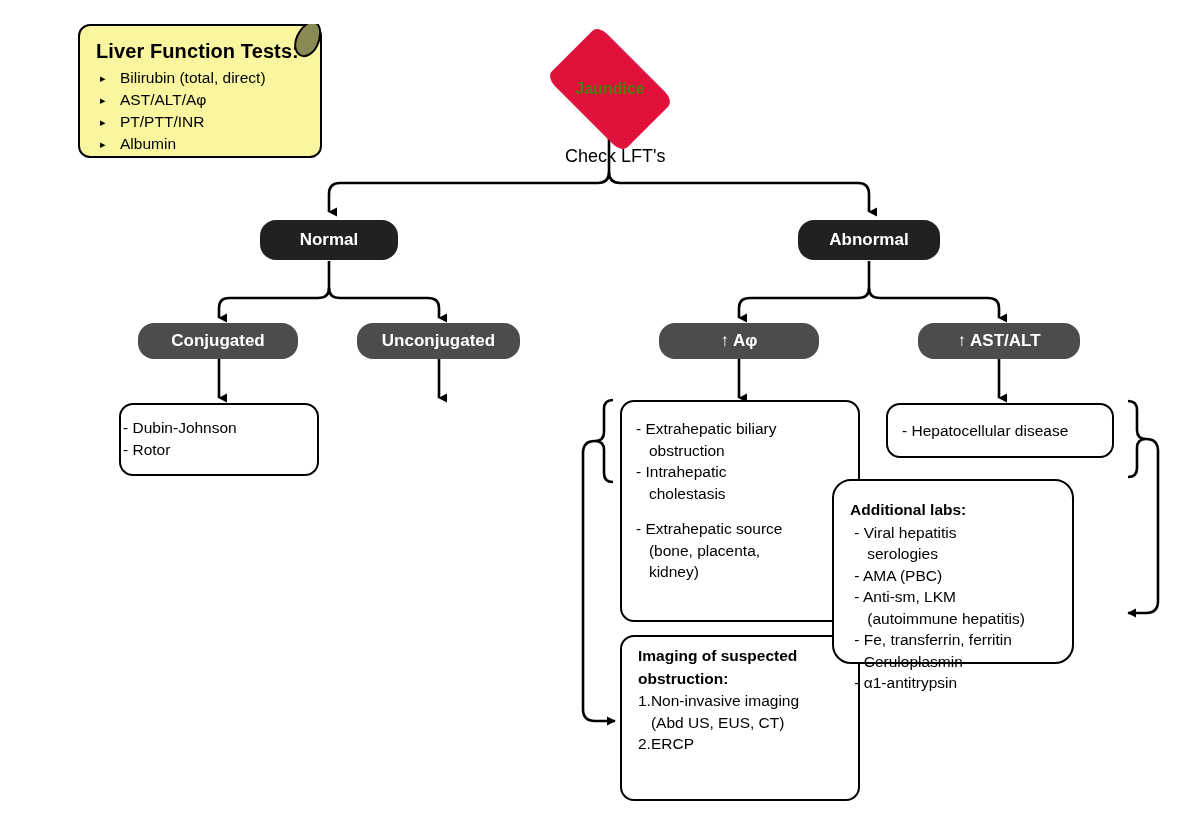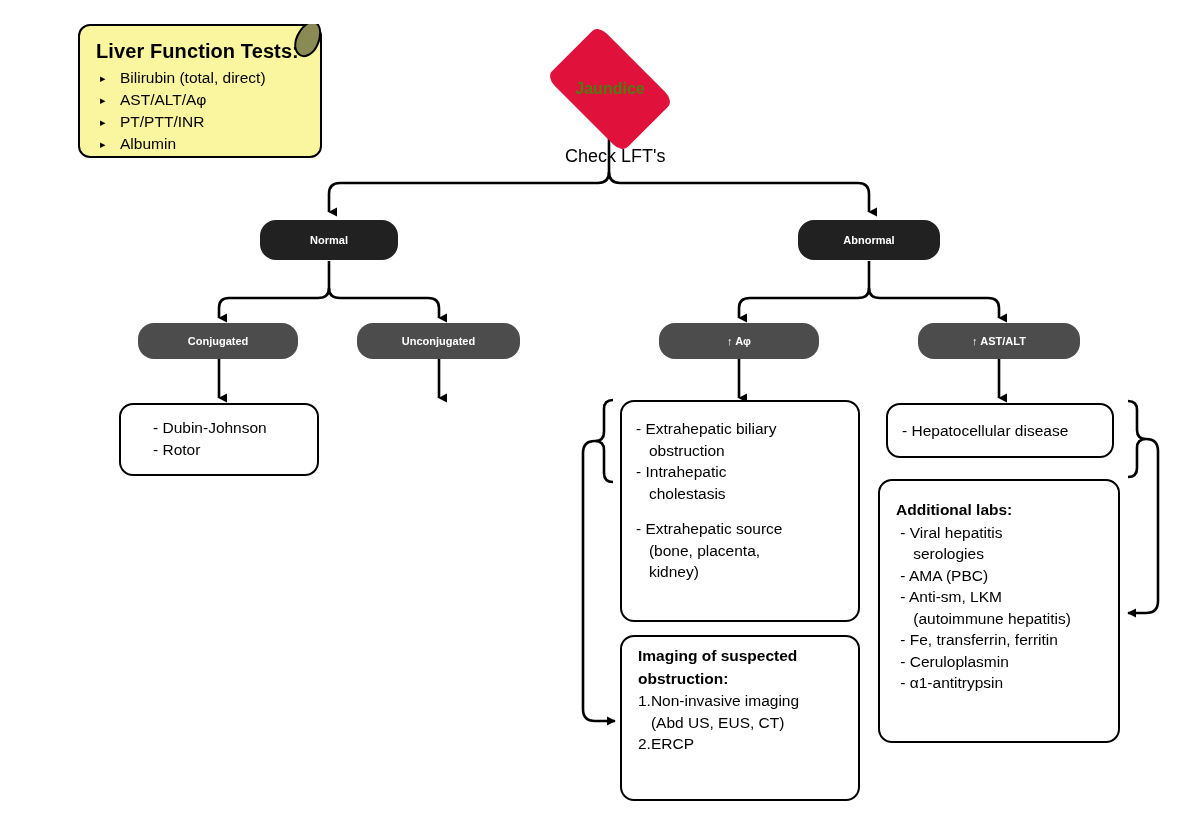--- a/index.html
+++ b/index.html
@@ -47,32 +47,32 @@
   }
   .diamond .txt{
     position:absolute;inset:0;display:flex;align-items:center;justify-content:center;
     color:#4d7c0f;font-weight:bold;font-size:16px;
   }
 
   
   .pill{
     position:absolute;box-sizing:border-box;border-radius:16px;
     display:flex;align-items:center;justify-content:center;
-    color:#fff;font-weight:bold;font-size:11px;white-space:nowrap;
+    color:#fff;font-weight:bold;font-size:17px;white-space:nowrap;
   }
   .pill.dark{background:#212121;}
   .pill.gray{background:#4c4c4c;}
 
   
   .box{
     position:absolute;box-sizing:border-box;background:#fff;
     border:2.5px solid #000;border-radius:14px;
     font-size:15.5px;line-height:21.5px;
   }
-  .box .inner{padding:12px 32px;}
+  .box .inner{padding:12px 2px;}
   .box .ttl{font-weight:bold;display:block;margin-bottom:1px;}
   .box .li{display:block;white-space:pre;}
   .box .spacer{display:block;height:14px;}
   .box .num{display:block;white-space:pre;}
 
   .edge-label{
     position:absolute;font-size:18px;color:#000;white-space:nowrap;
   }
 </style>
 </head>
@@ -200,21 +200,21 @@
   <div class="box" style="left:620px;top:635px;width:240px;height:166px;">
     <div class="inner" style="padding:8px 16px;">
       <span class="ttl">Imaging of suspected</span>
       <span class="ttl">obstruction:</span>
       <span class="num">1.Non-invasive imaging</span>
       <span class="num">   (Abd US, EUS, CT)</span>
       <span class="num">2.ERCP</span>
     </div>
   </div>
 
-  <div class="box" style="left:878px;top:479px;width:242px;height:264px;">
+  <div class="box" style="left:832px;top:479px;width:242px;height:185px;border-radius:19px;">
     <div class="inner" style="padding:18px 16px;">
       <span class="ttl">Additional labs:</span>
       <span class="li"> - Viral hepatitis</span>
       <span class="li">    serologies</span>
       <span class="li"> - AMA (PBC)</span>
       <span class="li"> - Anti-sm, LKM</span>
       <span class="li">    (autoimmune hepatitis)</span>
       <span class="li"> - Fe, transferrin, ferritin</span>
       <span class="li"> - Ceruloplasmin</span>
       <span class="li"> - α1-antitrypsin</span>

